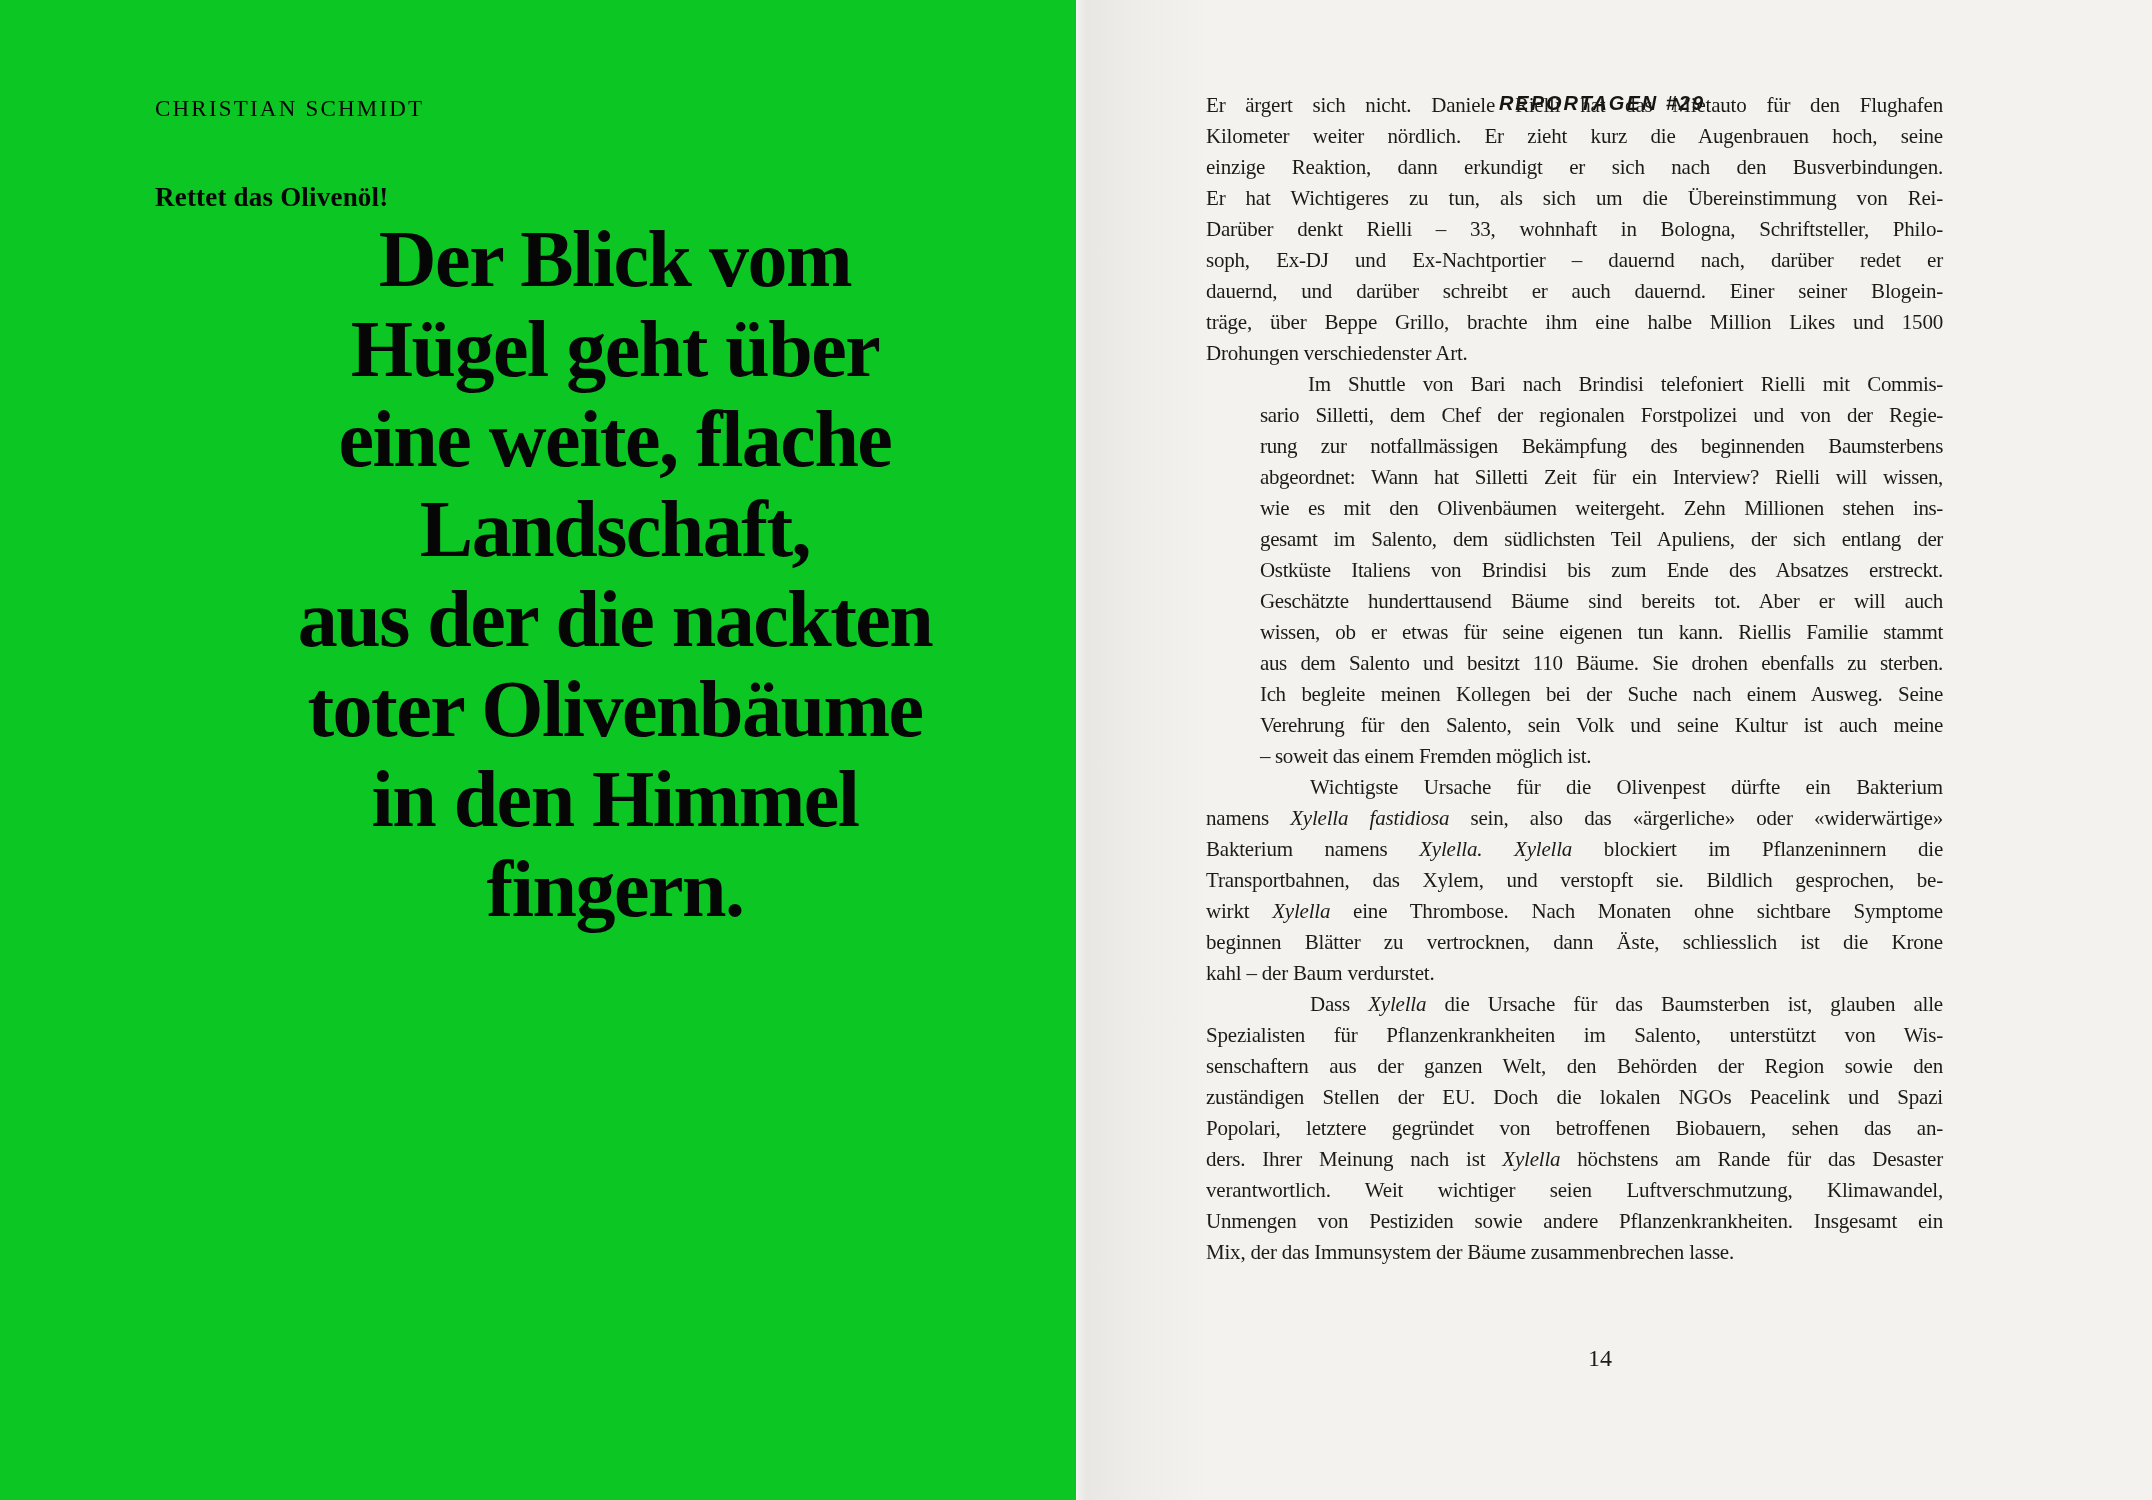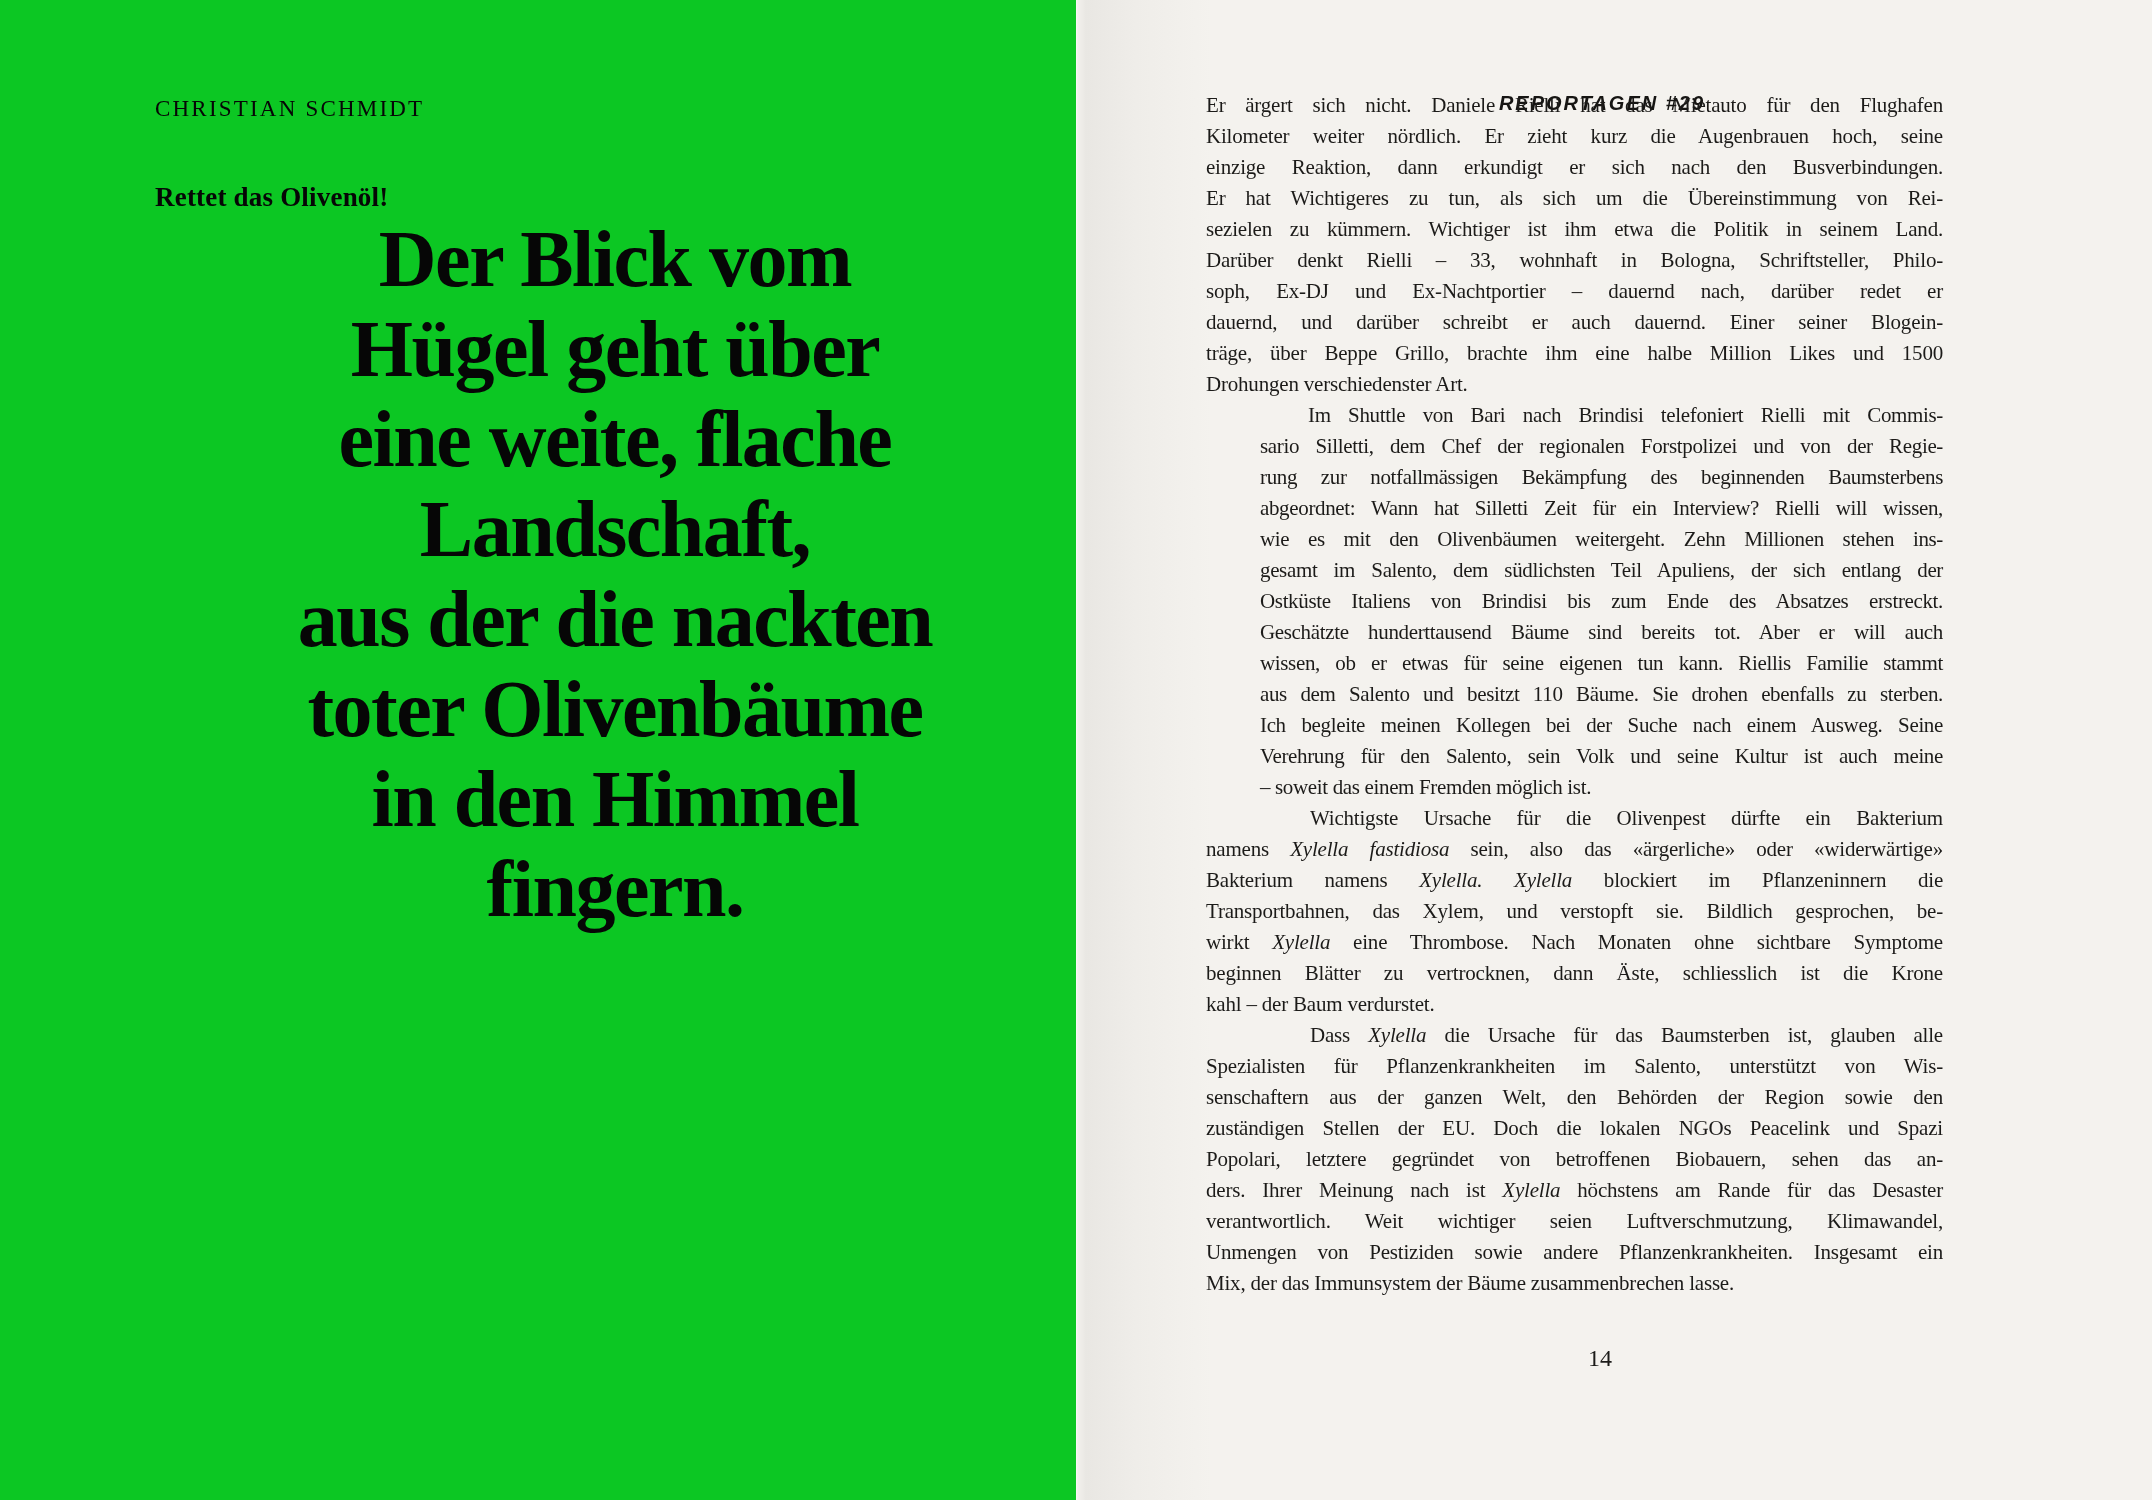--- a/index.html
+++ b/index.html
@@ -74,21 +74,20 @@
   </div>
 
   <div class="page-right">
     <div class="running-head">REPORTAGEN #29</div>
     <div class="body-text" style="color: rgb(28, 27, 25);">
         <div class="para plain">
           <div class="line first"><span>Er ärgert sich nicht. Daniele Rielli hat das Mietauto für den Flughafen</span></div>
           <div class="line"><span>Kilometer weiter nördlich. Er zieht kurz die Augenbrauen hoch, seine</span></div>
           <div class="line"><span>einzige Reaktion, dann erkundigt er sich nach den Busverbindungen.</span></div>
           <div class="line"><span>Er hat Wichtigeres zu tun, als sich um die Übereinstimmung von Rei-</span></div>
-          <div class="line"><span>sezielen zu kümmern. Wichtiger ist ihm etwa die Politik in seinem Land.</span></div>
           <div class="line"><span>Darüber denkt Rielli – 33, wohnhaft in Bologna, Schriftsteller, Philo-</span></div>
           <div class="line"><span>soph, Ex-DJ und Ex-Nachtportier – dauernd nach, darüber redet er</span></div>
           <div class="line"><span>dauernd, und darüber schreibt er auch dauernd. Einer seiner Blogein-</span></div>
           <div class="line"><span>träge, über Beppe Grillo, brachte ihm eine halbe Million Likes und 1500</span></div>
           <div class="line last"><span>Drohungen verschiedenster Art.</span></div>
         </div>
         <div class="para block">
           <div class="line first"><span>Im Shuttle von Bari nach Brindisi telefoniert Rielli mit Commis-</span></div>
           <div class="line"><span>sario Silletti, dem Chef der regionalen Forstpolizei und von der Regie-</span></div>
           <div class="line"><span>rung zur notfallmässigen Bekämpfung des beginnenden Baumsterbens</span></div>

